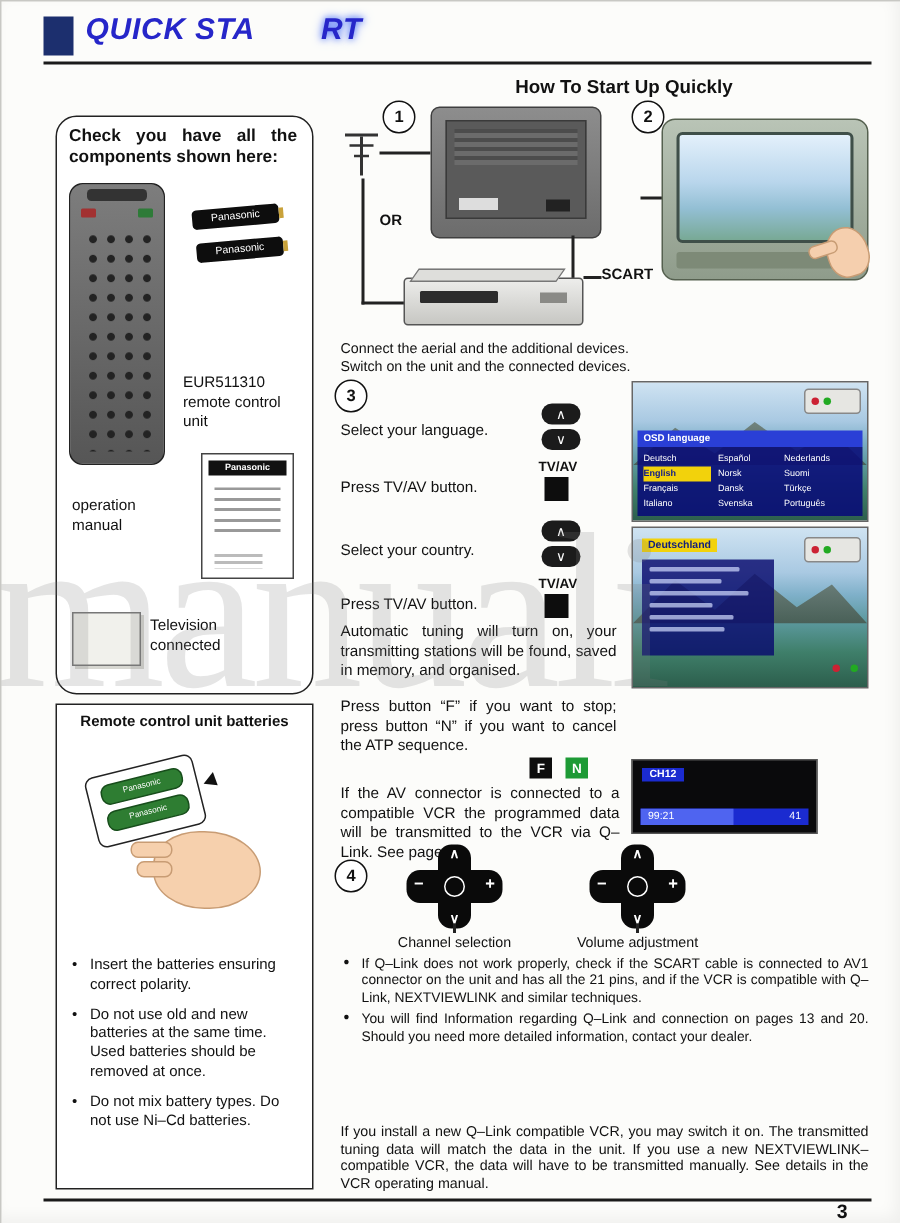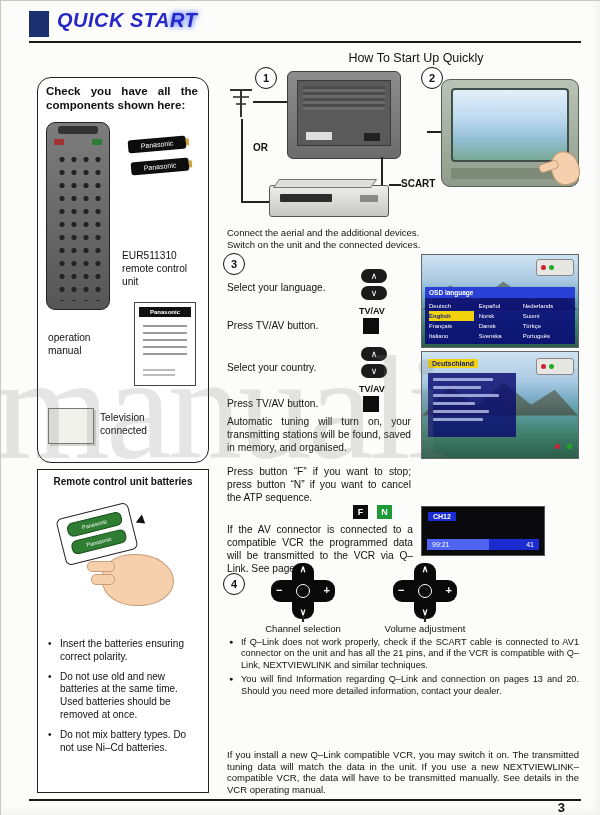--- a/index.html
+++ b/index.html
@@ -5,23 +5,23 @@
   html,body{margin:0;padding:0;background:#e9e9e7;}
   .page{position:relative;width:600px;height:815px;background:#fcfcfa;overflow:hidden;
         font-family:"Liberation Sans",sans-serif;color:#111;border:1px solid #c8c8c4;
         box-shadow:inset -4px -4px 10px rgba(0,0,0,0.05);}
   .abs{position:absolute;}
   .just{text-align:justify;}
 
   
   .header-tab{left:28px;top:10px;width:20px;height:26px;background:#1c2f6e;}
   .header-title{left:56px;top:8px;font-size:20px;font-style:italic;font-weight:bold;color:#2626c9;letter-spacing:.5px;}
-  .header-title .glow{text-shadow:0 0 4px #5d7df5,0 0 7px #7d9bff;}
+  .header-title .glow{text-shadow:0 0 4px #5d7df5,0 0 7px #7d9bff;margin-left:44px;}
   .header-rule{left:28px;top:40px;width:552px;height:2px;background:#1a1a1a;}
-  .section-title{left:250px;top:50px;width:330px;font-size:12.5px;font-weight:normal;text-align:center;}
+  .section-title{left:250px;top:50px;width:330px;font-size:12.5px;font-weight:bold;text-align:center;}
 
   
   .box{border:1.6px solid #222;background:#fff;}
   .box1{left:36px;top:76px;width:170px;height:384px;border-radius:14px;}
   .box2{left:36px;top:468px;width:170px;height:322px;}
   .box1-title{left:8px;top:6px;width:152px;font-size:11.5px;font-weight:bold;text-align:justify;line-height:1.25;}
   .box2-title{left:0;top:6px;width:100%;font-size:10px;font-weight:bold;text-align:center;}
 
   
   .remote{left:8px;top:44px;width:62px;height:186px;background:linear-gradient(180deg,#7d7d7d,#565656);

